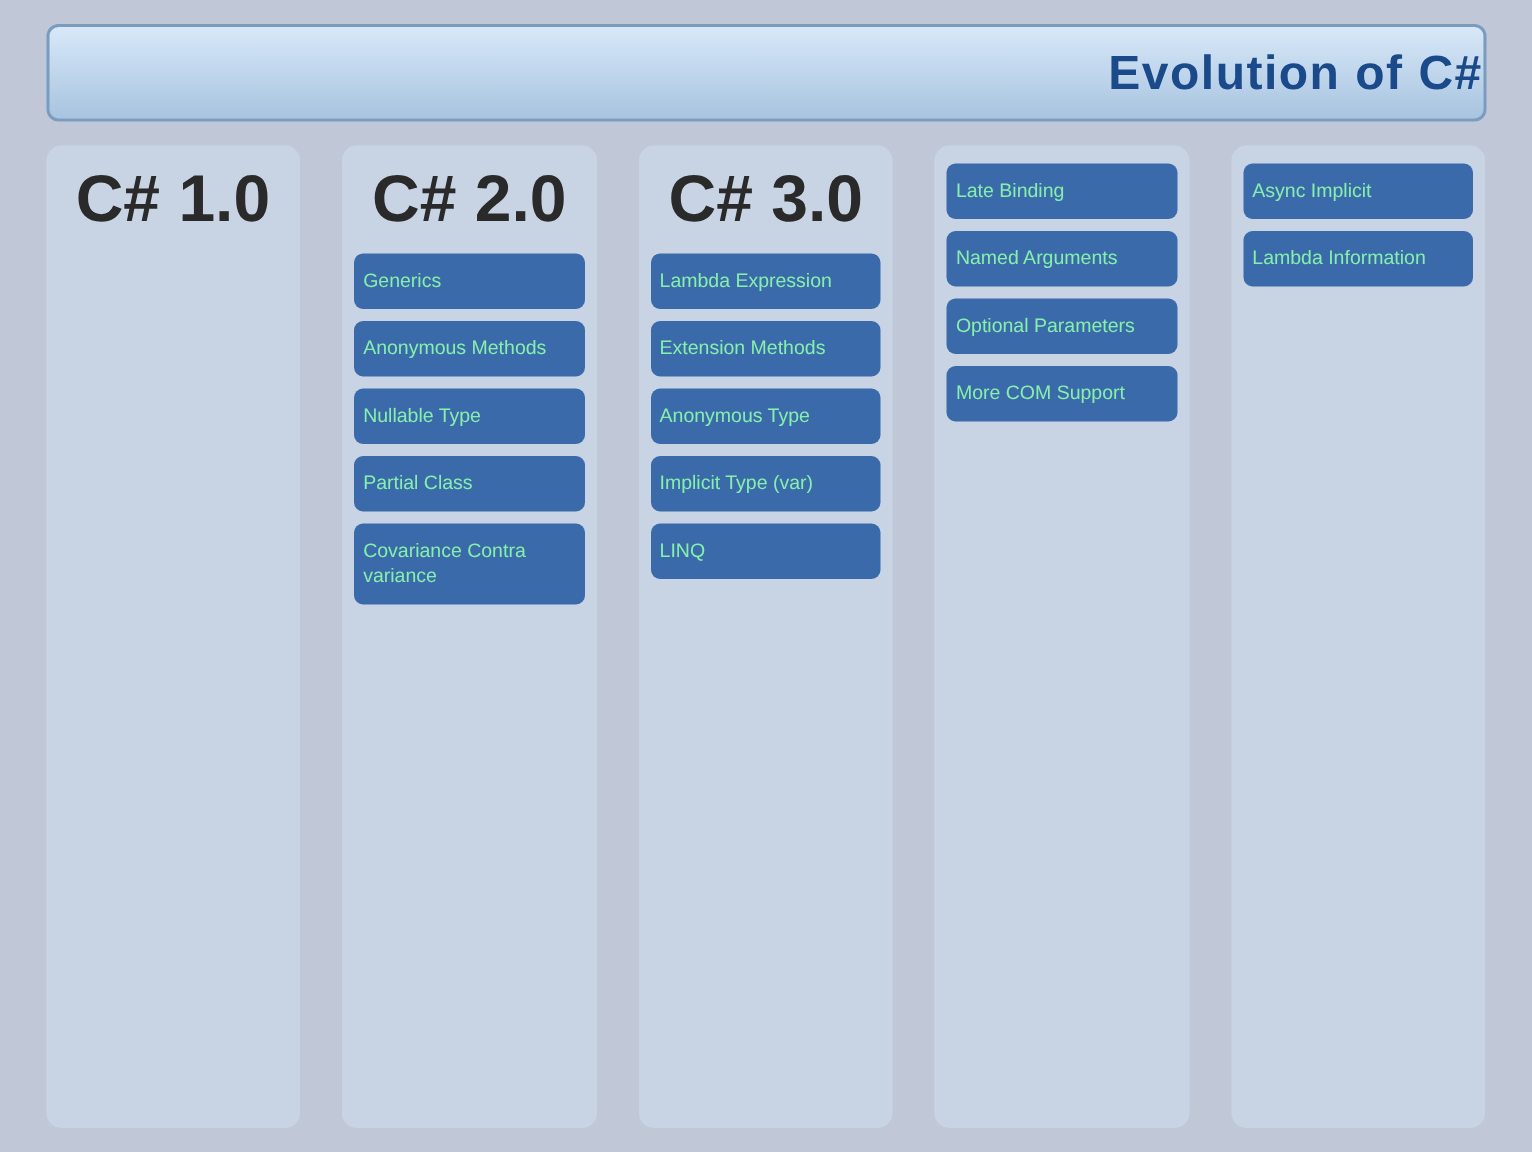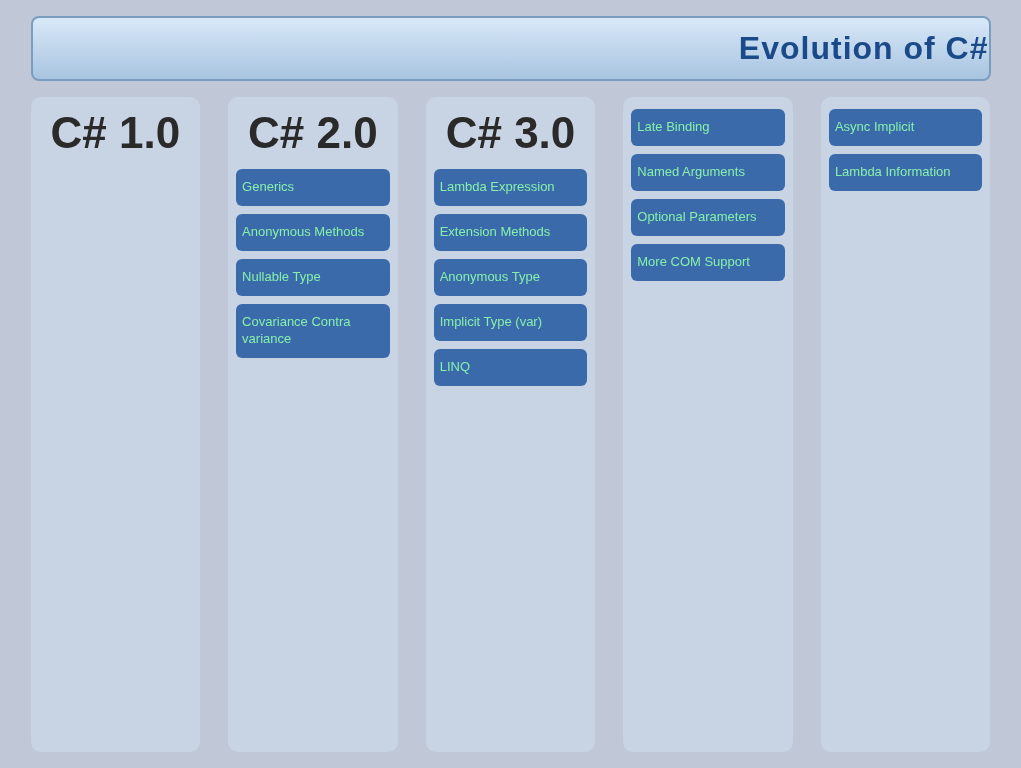--- a/index.html
+++ b/index.html
@@ -83,20 +83,21 @@
       <div class="version-label">C#
 1.0</div>
     </div>
     <div class="column">
       <div class="version-label">C#
 2.0</div>
       <div class="feature-card">Generics</div>
       <div class="feature-card">Anonymous
 Methods</div>
       <div class="feature-card">Nullable Type</div>
+      <div class="feature-card">Partial Class</div>
       <div class="feature-card">Covariance
 Contra variance</div>
     </div>
     <div class="column">
       <div class="version-label">C#
 3.0</div>
       <div class="feature-card">Lambda
 Expression</div>
       <div class="feature-card">Extension
 Methods</div>

